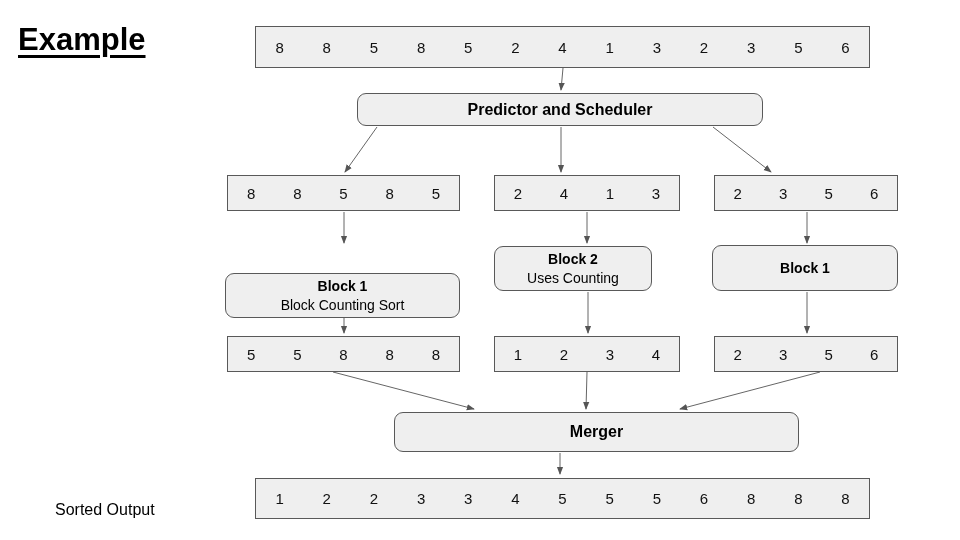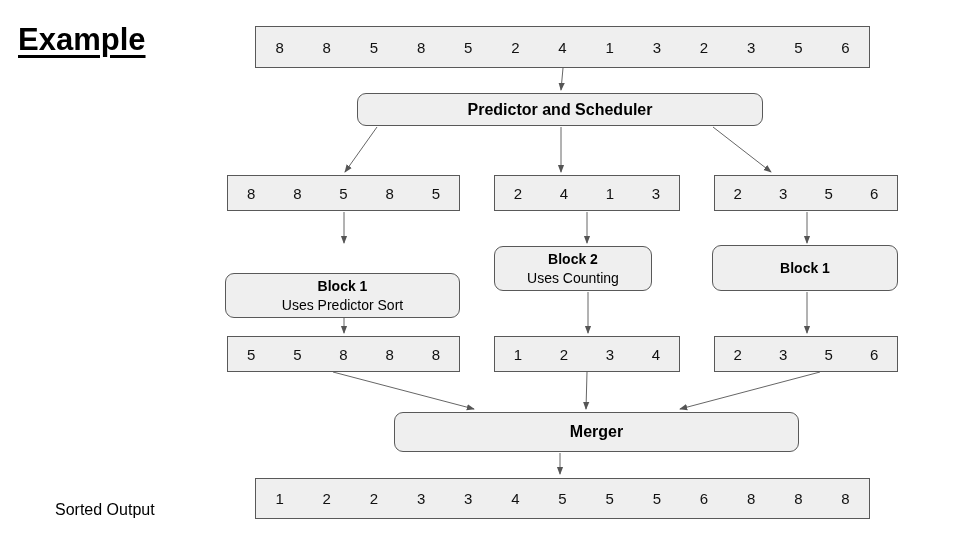--- a/index.html
+++ b/index.html
@@ -114,21 +114,21 @@
   <div class="num-array pos-arr3">
 
   <span class="cell">2</span>
       <span class="cell">3</span>
       <span class="cell">5</span>
       <span class="cell">6</span>
     </div>
 
   <div class="rounded-box proc-block pos-block1">
     <span class="box-title">Block 1</span>
-    <span class="box-sub">Uses Predictor Sort</span>
+    <span class="box-sub">Block Counting Sort</span>
   </div>
   <div class="rounded-box proc-block pos-block2">
     <span class="box-title">Block 2</span>
     <span class="box-sub">Uses Counting</span>
   </div>
   <div class="rounded-box proc-block pos-block3">
     <span class="box-title">Block 1</span>
   </div>
 
   <div class="num-array pos-sorted1">

